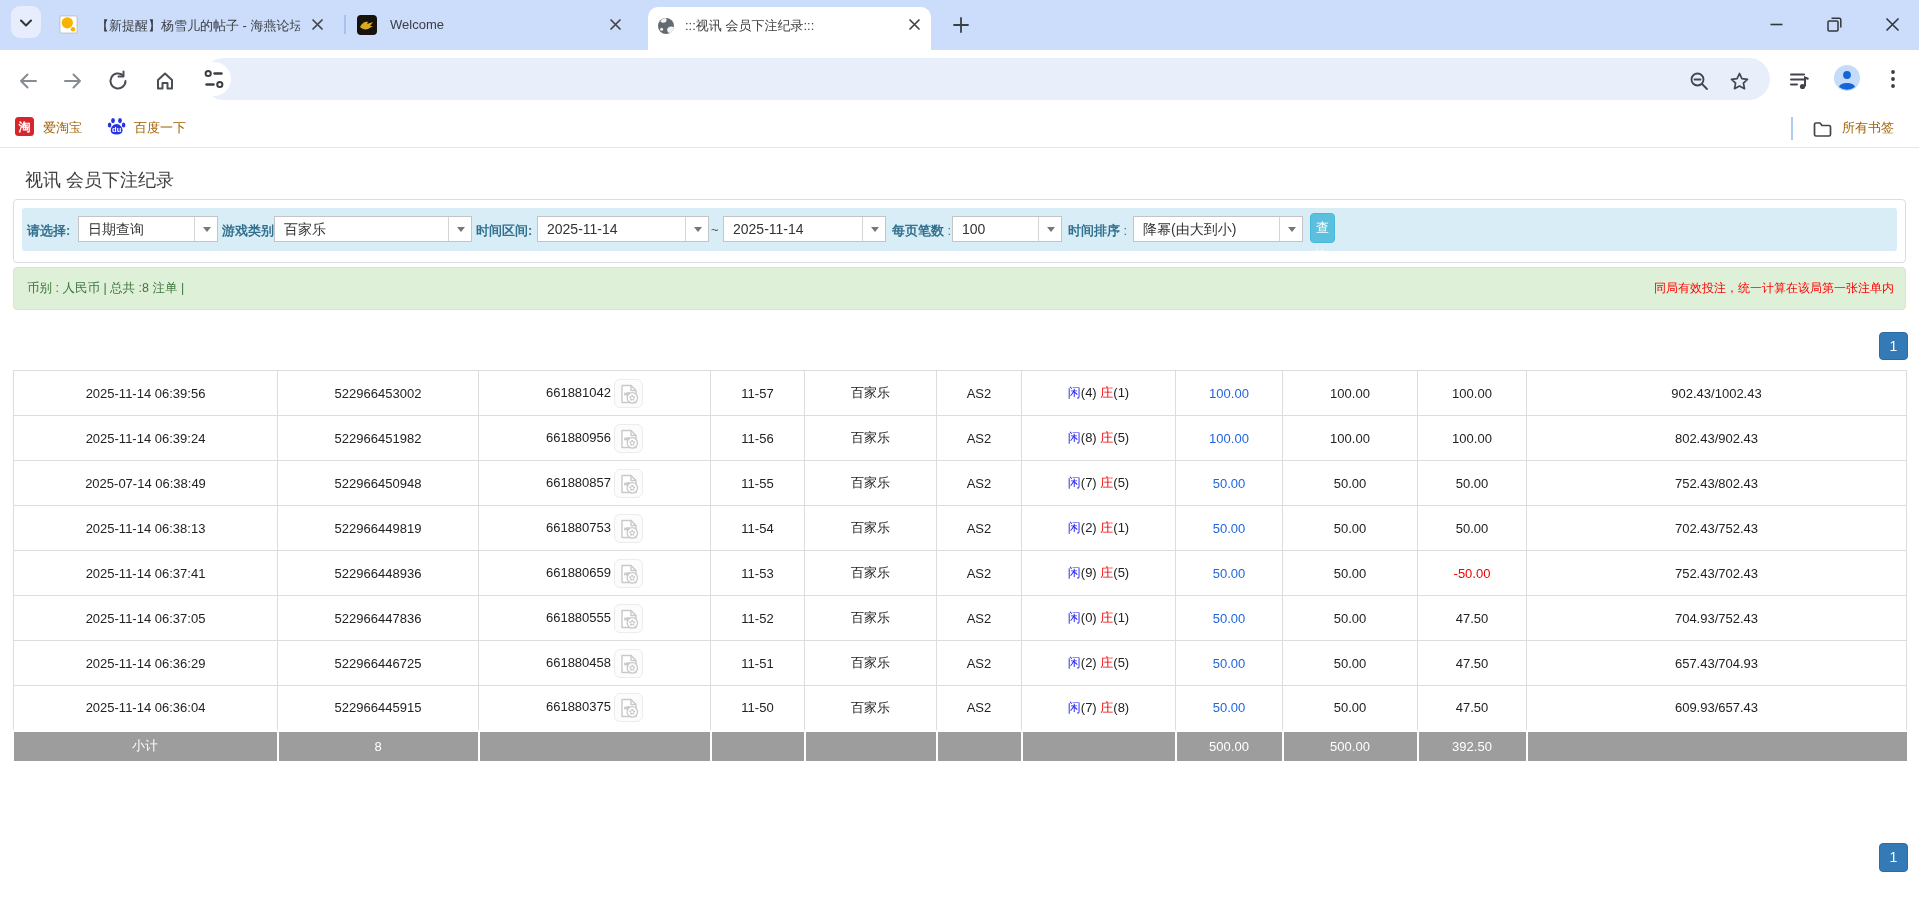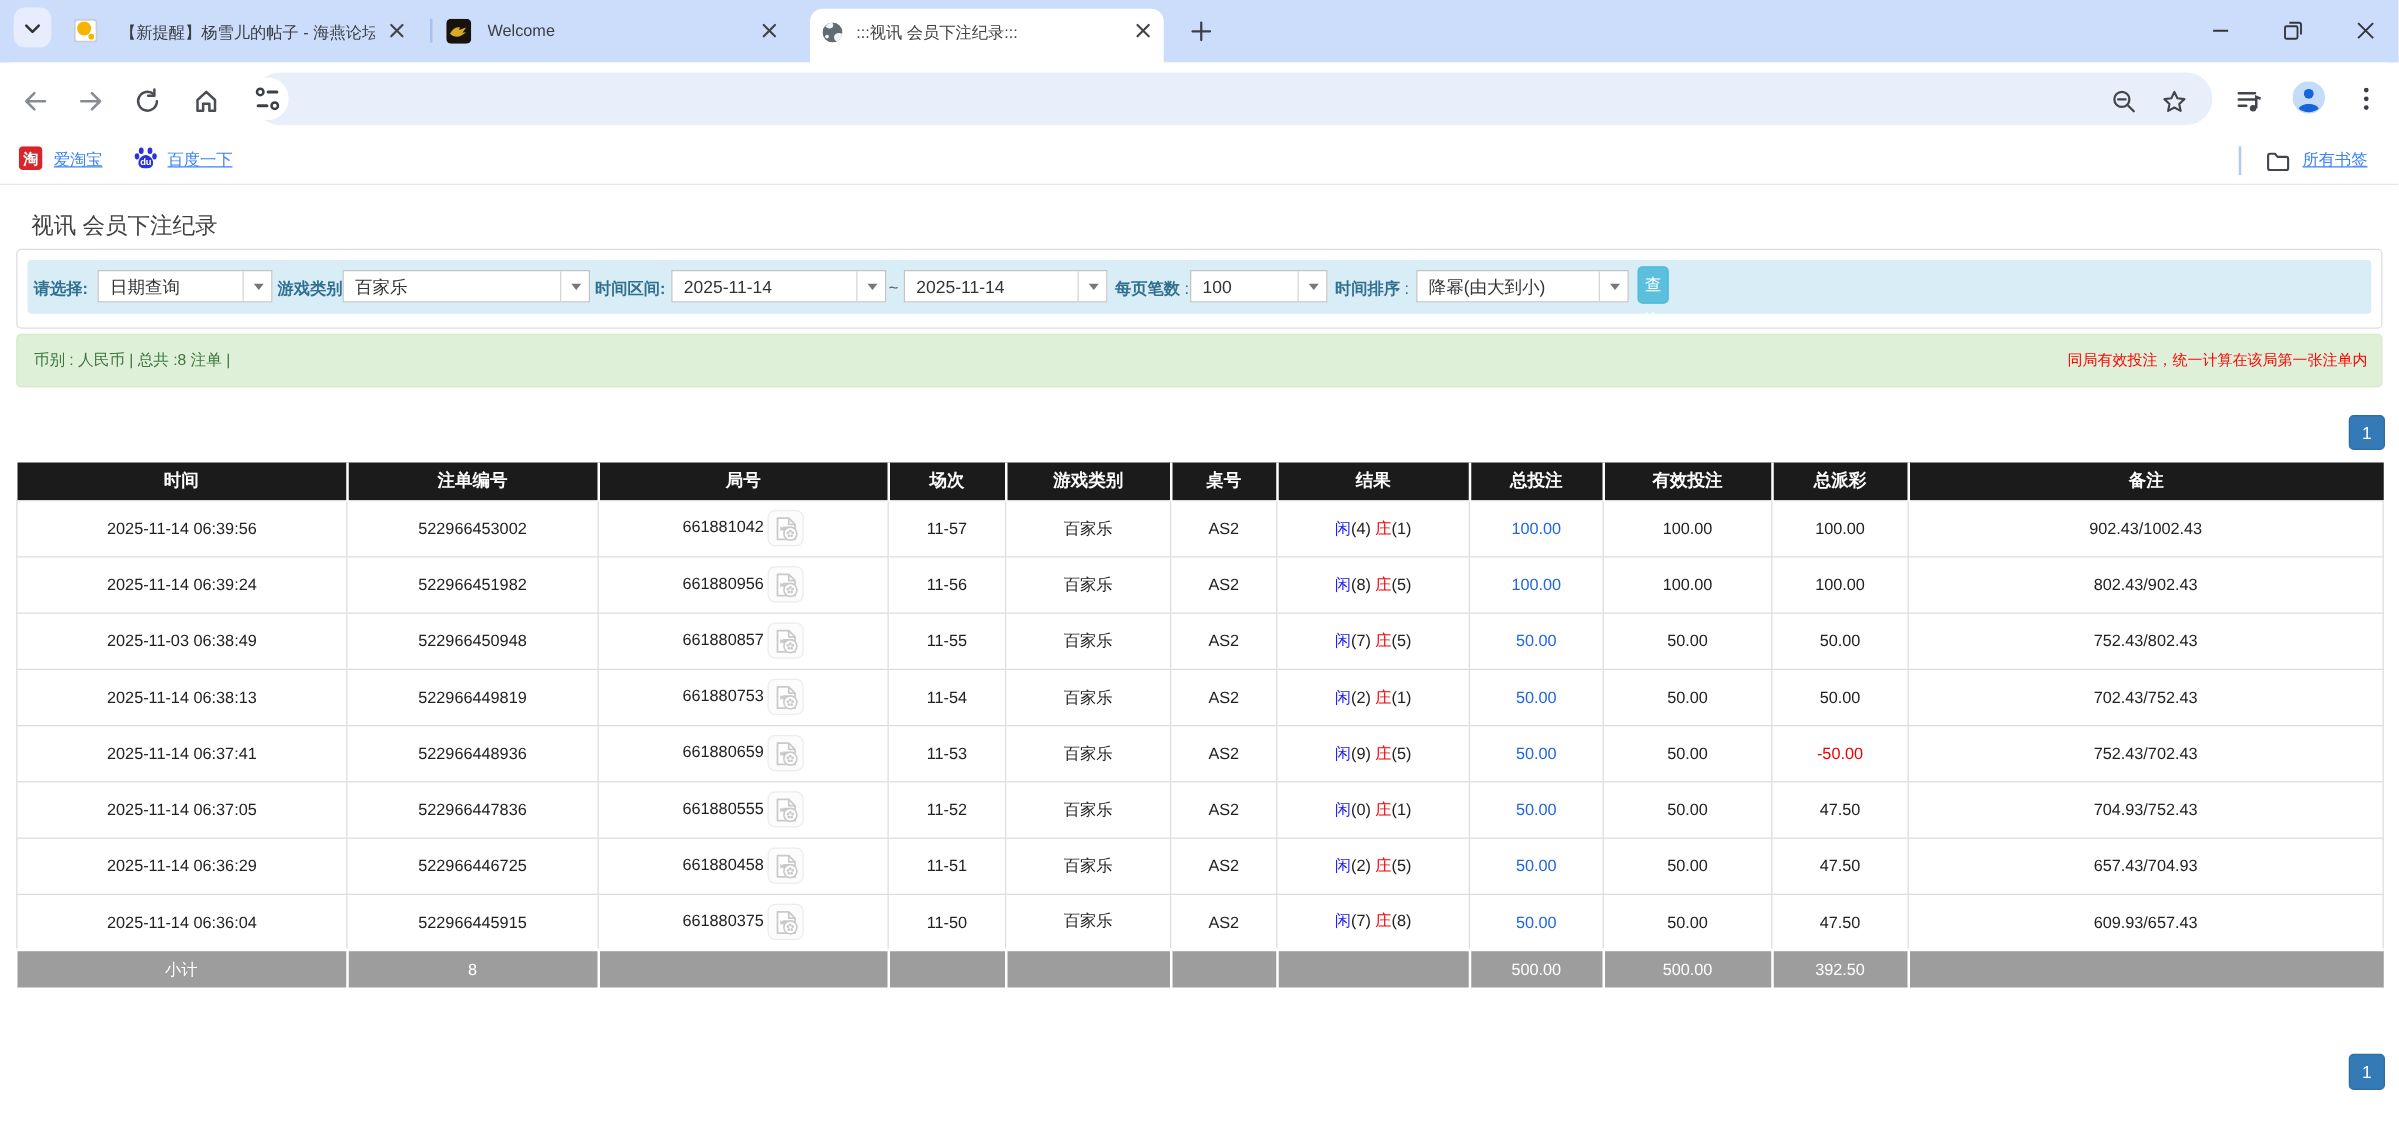--- a/index.html
+++ b/index.html
@@ -10,21 +10,21 @@
 
   
   #tabstrip { left:0; top:0; width:1919px; height:50px; background:#ccdcfb; }
   #chevbtn { left:11px; top:6px; width:30px; height:32px; border-radius:9px; background:#e7edfc; }
   .tabtitle { font-size:13px; color:#3a3d42; white-space:nowrap; overflow:hidden; }
   #tab3 { left:648px; top:7px; width:283px; height:44px; background:#fff; border-radius:10px 10px 0 0; }
   #toolbar { left:0; top:50px; width:1919px; height:53px; background:#fff; border-radius:10px 10px 0 0; }
   #omnibox { left:203px; top:58px; width:1567px; height:42px; border-radius:21px; background:#e9eefb; }
   #urltext { left:242px; top:58px; height:42px; line-height:42px; font-size:20px; letter-spacing:-0.45px; color:#1d1d1f; white-space:nowrap; }
   #bookbar { left:0; top:103px; width:1919px; height:45px; background:#fff; border-bottom:1px solid #e4e6e8; }
-  .bktext { font-size:13px; color:#3b82f6;text-decoration:underline; }
+  .bktext { font-size:13px; color:#a16207; }
 
   
   #ptitle { left:25px; top:168px; font-size:18px; color:#404040; }
   #panel { left:13px; top:199px; width:1893px; height:64px; border:1px solid #ddd; border-radius:4px; background:#fff; }
   #fbar { left:22px; top:208px; width:1875px; height:43px; background:#d9edf7; border-radius:3px; }
   .flabel { position:absolute; top:222px; font-size:13px; font-weight:bold; color:#31708f; white-space:nowrap; }
   .fbox { position:absolute; top:216px; height:26px; background:#fff; border:1px solid #c4c4c4; }
   .fbox .txt { position:absolute; left:9px; top:0; height:24px; line-height:24px; font-size:14px; color:#333; white-space:nowrap; }
   .fbox .arr { position:absolute; right:0; top:0; width:23px; height:24px; border-left:1px solid #d5d5d5; }
   .fbox .arr:after { content:""; position:absolute; left:8px; top:10px; border:4px solid transparent; border-top:5px solid #777; }
@@ -224,33 +224,20 @@
         <col style="width:94px">
       <col style="width:132px">
         <col style="width:85px">
         <col style="width:154px">
         <col style="width:107px">
       <col style="width:135px">
         <col style="width:109px">
         <col style="width:380px">
     </colgroup>
     <tbody>
-        <tr>
-          <th>时间</th>
-          <th>注单编号</th>
-          <th>局号</th>
-          <th>场次</th>
-          <th>游戏类别</th>
-          <th>桌号</th>
-          <th>结果</th>
-          <th>总投注</th>
-          <th>有效投注</th>
-          <th>总派彩</th>
-          <th>备注</th>
-        </tr>
     <tr>
           <td>2025-11-14 06:39:56</td>
           <td>522966453002</td>
           <td>661881042<span class="vbtn"><svg width="22" height="22" viewBox="0 0 22 22" style="margin-top:3px">
                 <path d="M4 2.5 H13 L18 7.5 V19.5 H4 Z" fill="#fff" stroke="#c9c9c9" stroke-width="1.4" stroke-linejoin="round"></path>
                 <path d="M13 2.5 L13 7.5 H18" fill="none" stroke="#c9c9c9" stroke-width="1.4" stroke-linejoin="round"></path>
                 <path d="M6.2 9.2 L8.2 10.2 L8.2 9.2 H12.4 V12.8 H8.2 L8.2 11.8 L6.2 12.8 Z" fill="#c9c9c9"></path>
                 <circle cx="14.3" cy="14.9" r="5.2" fill="#fff" stroke="#c9c9c9" stroke-width="1.3"></circle>
                 <circle cx="14.2" cy="12.9" r="1.1" fill="#c9c9c9"></circle>
                 <circle cx="12.3" cy="14.3" r="1.1" fill="#c9c9c9"></circle>
@@ -284,21 +271,21 @@
           <td>11-56</td>
           <td>百家乐</td>
           <td>AS2</td>
           <td><span class="bP">闲</span>(8) <span class="bB">庄</span>(5)</td>
           <td class="amt">100.00</td>
           <td>100.00</td>
           <td>100.00</td>
           <td>802.43/902.43</td>
         </tr>
     <tr>
-          <td>2025-11-03 06:38:49</td>
+          <td>2025-07-14 06:38:49</td>
           <td>522966450948</td>
           <td>661880857<span class="vbtn"><svg width="22" height="22" viewBox="0 0 22 22" style="margin-top:3px">
                 <path d="M4 2.5 H13 L18 7.5 V19.5 H4 Z" fill="#fff" stroke="#c9c9c9" stroke-width="1.4" stroke-linejoin="round"></path>
                 <path d="M13 2.5 L13 7.5 H18" fill="none" stroke="#c9c9c9" stroke-width="1.4" stroke-linejoin="round"></path>
                 <path d="M6.2 9.2 L8.2 10.2 L8.2 9.2 H12.4 V12.8 H8.2 L8.2 11.8 L6.2 12.8 Z" fill="#c9c9c9"></path>
                 <circle cx="14.3" cy="14.9" r="5.2" fill="#fff" stroke="#c9c9c9" stroke-width="1.3"></circle>
                 <circle cx="14.2" cy="12.9" r="1.1" fill="#c9c9c9"></circle>
                 <circle cx="12.3" cy="14.3" r="1.1" fill="#c9c9c9"></circle>
                 <circle cx="16.1" cy="14.3" r="1.1" fill="#c9c9c9"></circle>
                 <circle cx="13.1" cy="16.6" r="1.1" fill="#c9c9c9"></circle>

